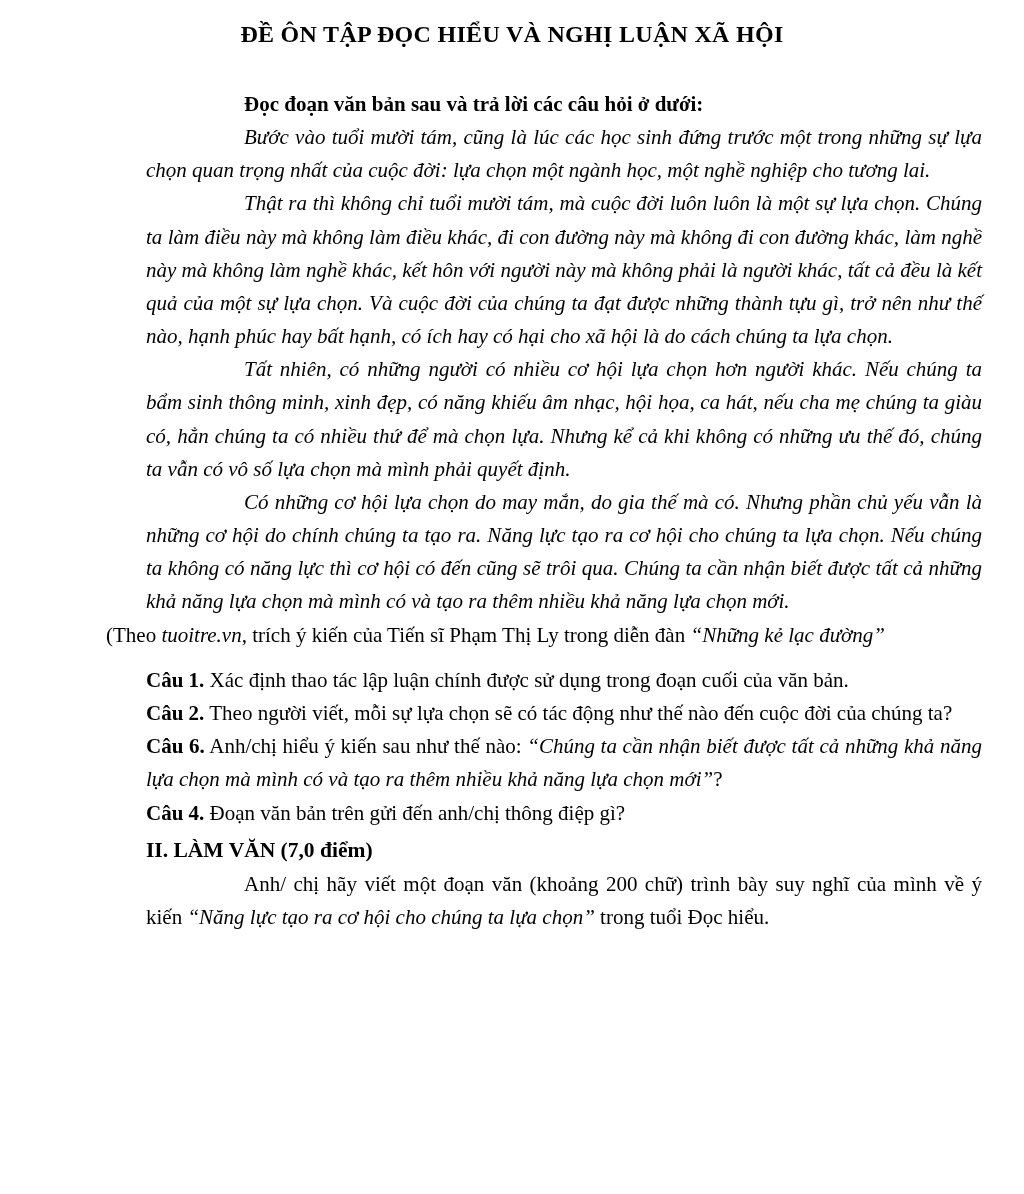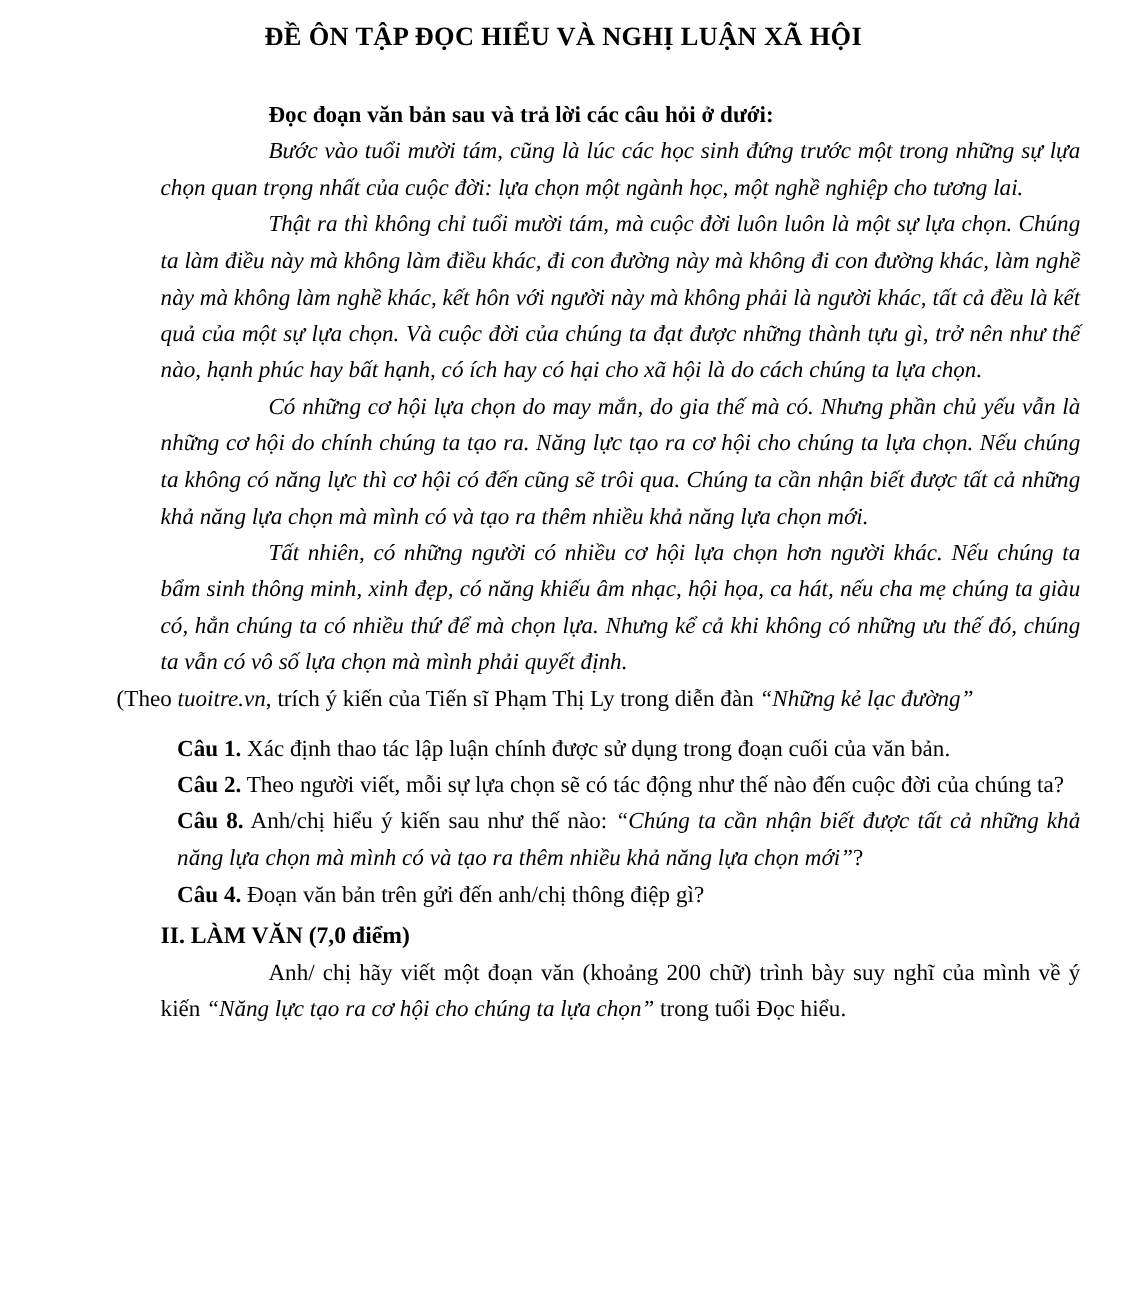--- a/index.html
+++ b/index.html
@@ -37,50 +37,49 @@
     text-align: justify;
     text-indent: 98px;
   }
   .source {
     margin-left: -40px;
   }
   .it { font-style: italic; }
   .questions { margin-top: 12px; }
   .question {
     text-align: justify;
-    margin-left: 15px;
   }
   .qlabel { font-weight: bold; }
   .body-par {
     text-align: justify;
     text-indent: 98px;
   }
   .sub { margin-top: 0; }
 </style>
 </head>
 <body>
 
 <div class="page">
 
   <div class="title">ĐỀ ÔN TẬP ĐỌC HIỂU VÀ NGHỊ LUẬN XÃ HỘI</div>
 
 
   <p class="instruction">Đọc đoạn văn bản sau và trả lời các câu hỏi ở dưới:</p>
 
   <p class="passage">Bước vào tuổi mười tám, cũng là lúc các học sinh đứng trước một trong những sự lựa chọn quan trọng nhất của cuộc đời: lựa chọn một ngành học, một nghề nghiệp cho tương lai.</p>
   <p class="passage">Thật ra thì không chỉ tuổi mười tám, mà cuộc đời luôn luôn là một sự lựa chọn. Chúng ta làm điều này mà không làm điều khác, đi con đường này mà không đi con đường khác, làm nghề này mà không làm nghề khác, kết hôn với người này mà không phải là người khác, tất cả đều là kết quả của một sự lựa chọn. Và cuộc đời của chúng ta đạt được những thành tựu gì, trở nên như thế nào, hạnh phúc hay bất hạnh, có ích hay có hại cho xã hội là do cách chúng ta lựa chọn.</p>
+  <p class="passage">Tất nhiên, có những người có nhiều cơ hội lựa chọn hơn người khác. Nếu chúng ta bẩm sinh thông minh, xinh đẹp, có năng khiếu âm nhạc, hội họa, ca hát, nếu cha mẹ chúng ta giàu có, hẳn chúng ta có nhiều thứ để mà chọn lựa. Nhưng kể cả khi không có những ưu thế đó, chúng ta vẫn có vô số lựa chọn mà mình phải quyết định.</p>
   <p class="passage">Có những cơ hội lựa chọn do may mắn, do gia thế mà có. Nhưng phần chủ yếu vẫn là những cơ hội do chính chúng ta tạo ra. Năng lực tạo ra cơ hội cho chúng ta lựa chọn. Nếu chúng ta không có năng lực thì cơ hội có đến cũng sẽ trôi qua. Chúng ta cần nhận biết được tất cả những khả năng lựa chọn mà mình có và tạo ra thêm nhiều khả năng lựa chọn mới.</p>
-  <p class="passage">Tất nhiên, có những người có nhiều cơ hội lựa chọn hơn người khác. Nếu chúng ta bẩm sinh thông minh, xinh đẹp, có năng khiếu âm nhạc, hội họa, ca hát, nếu cha mẹ chúng ta giàu có, hẳn chúng ta có nhiều thứ để mà chọn lựa. Nhưng kể cả khi không có những ưu thế đó, chúng ta vẫn có vô số lựa chọn mà mình phải quyết định.</p>
 
   <p class="source"><span>(Theo </span><span class="it">tuoitre.vn</span><span>, trích ý kiến của Tiến sĩ Phạm Thị Ly trong diễn đàn </span><span class="it">“Những kẻ lạc đường”</span></p>
 
   <div class="questions">
     <p class="question"><span class="qlabel">Câu 1.</span> <span>Xác định thao tác lập luận chính được sử dụng trong đoạn cuối của văn bản.</span></p>
     <p class="question"><span class="qlabel">Câu 2.</span> <span>Theo người viết, mỗi sự lựa chọn sẽ có tác động như thế nào đến cuộc đời của chúng ta?</span></p>
-    <p class="question"><span class="qlabel">Câu 8.</span> <span>Anh/chị hiểu ý kiến sau như thế nào: </span><span class="it">“Chúng ta cần nhận biết được tất cả những khả năng lựa chọn mà mình có và tạo ra thêm nhiều khả năng lựa chọn mới”</span><span>?</span></p>
+    <p class="question"><span class="qlabel">Câu 6.</span> <span>Anh/chị hiểu ý kiến sau như thế nào: </span><span class="it">“Chúng ta cần nhận biết được tất cả những khả năng lựa chọn mà mình có và tạo ra thêm nhiều khả năng lựa chọn mới”</span><span>?</span></p>
     <p class="question"><span class="qlabel">Câu 4.</span> <span>Đoạn văn bản trên gửi đến anh/chị thông điệp gì?</span></p>
   </div>
 
   <div class="heading">II.  LÀM VĂN (7,0 điểm)</div>
 
   <p class="body-par"><span>Anh/ chị hãy viết một đoạn văn (khoảng 200 chữ) trình bày suy nghĩ của mình về ý kiến </span><span class="it">“Năng lực tạo ra cơ hội cho chúng ta lựa chọn”</span><span>  trong tuổi Đọc hiểu.</span></p>
 
 </div>
 
 </body></html>

